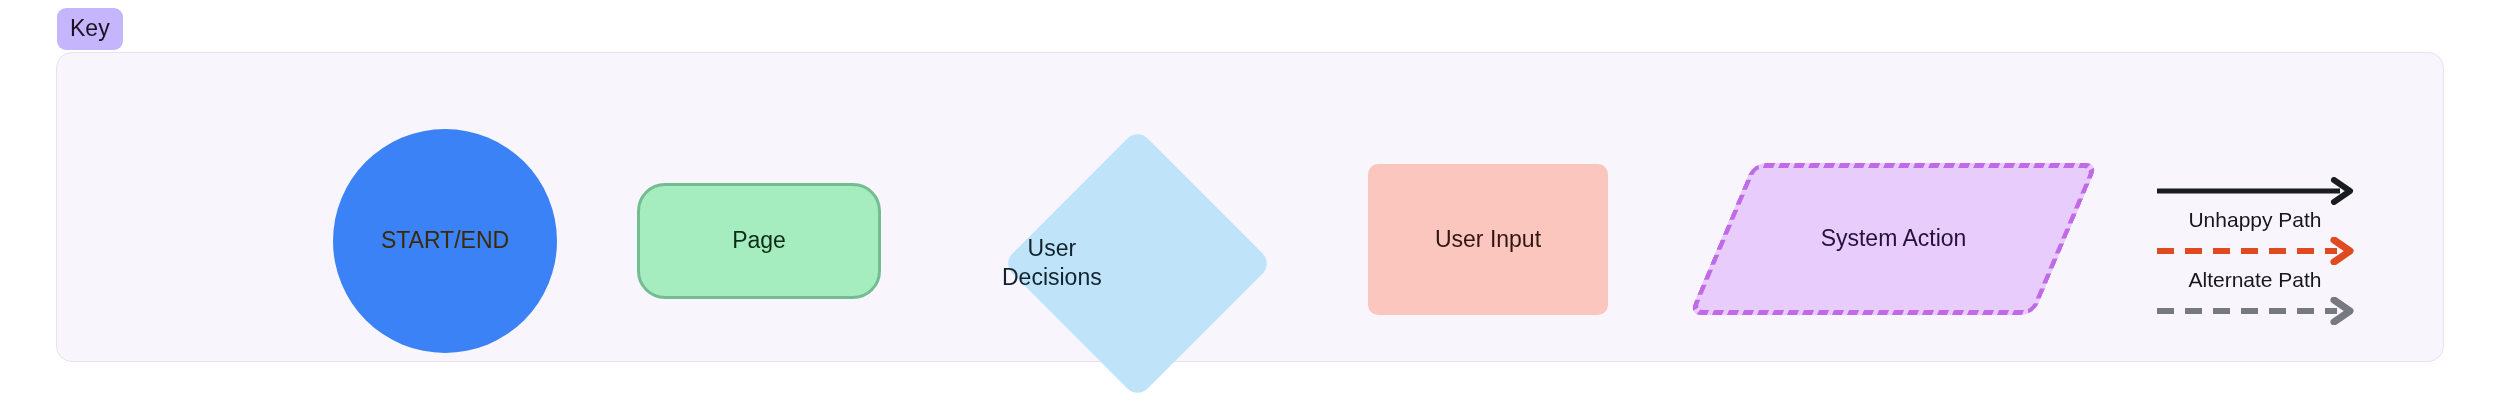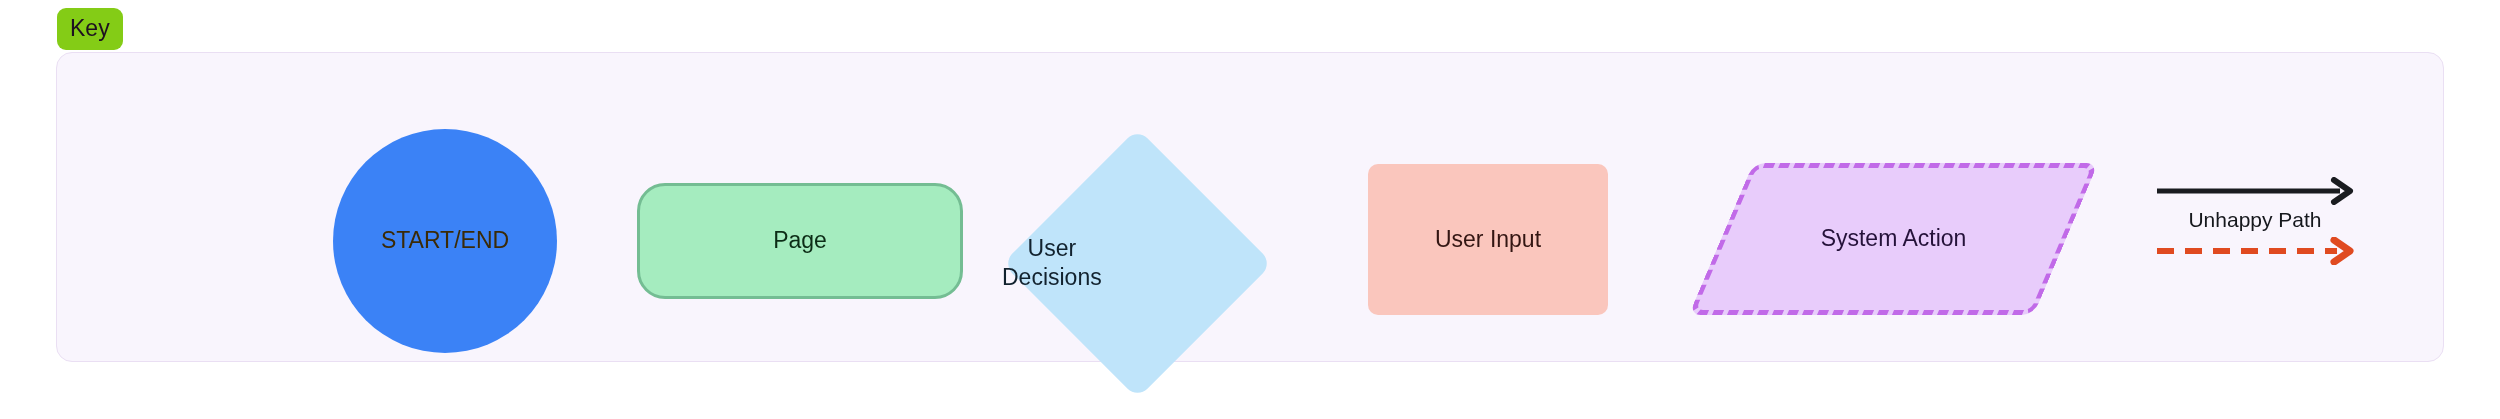--- a/index.html
+++ b/index.html
@@ -13,21 +13,21 @@
     font-family: "Liberation Sans", sans-serif;
     position: relative;
     overflow: hidden;
   }
 
   
   #key-badge {
     position: absolute;
     left: 57px;
     top: 8px;
-    background: #84cc16;
+    background: #c4b5fd;
     color: #1d1020;
     font-size: 23px;
     line-height: 1;
     padding: 9px 13px 10px 13px;
     border-radius: 9px;
     z-index: 5;
     white-space: nowrap;
   }
 
   
@@ -65,21 +65,21 @@
     align-items: center;
     justify-content: center;
   }
   #shape-start-end .shape-label { color: #3b2a06; }
 
   
   #shape-page {
     position: absolute;
     left: 580px;
     top: 130px;
-    width: 326px;
+    width: 244px;
     height: 116px;
     border-radius: 28px;
     background: #a5ecbf;
     border: 3px solid #74bd93;
     box-sizing: border-box;
     display: flex;
     align-items: center;
     justify-content: center;
   }
   #shape-page .shape-label { color: #0c2c16; }
@@ -234,16 +234,23 @@
     </div>
 
     <div class="legend-row">
       <div class="legend-caption">Unhappy Path</div>
       <svg class="legend-arrow" viewBox="0 0 210 28">
         <line x1="2" y1="14" x2="182" y2="14" stroke="#e04a20" stroke-width="6" stroke-dasharray="17 11" stroke-linecap="butt"></line>
         <polyline points="179,3 195,14 179,25" fill="none" stroke="#e04a20" stroke-width="7" stroke-linecap="round" stroke-linejoin="round"></polyline>
       </svg>
     </div>
 
+    <div class="legend-row">
+      <div class="legend-caption">Alternate Path</div>
+      <svg class="legend-arrow" viewBox="0 0 210 28">
+        <line x1="2" y1="14" x2="182" y2="14" stroke="#767a80" stroke-width="6" stroke-dasharray="17 11" stroke-linecap="butt"></line>
+        <polyline points="179,3 195,14 179,25" fill="none" stroke="#767a80" stroke-width="7" stroke-linecap="round" stroke-linejoin="round"></polyline>
+      </svg>
+    </div>
 
   </div>
 
 </div>
 
 </body></html>

